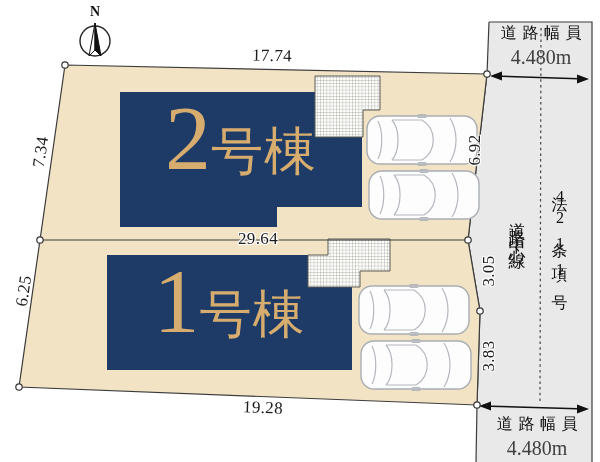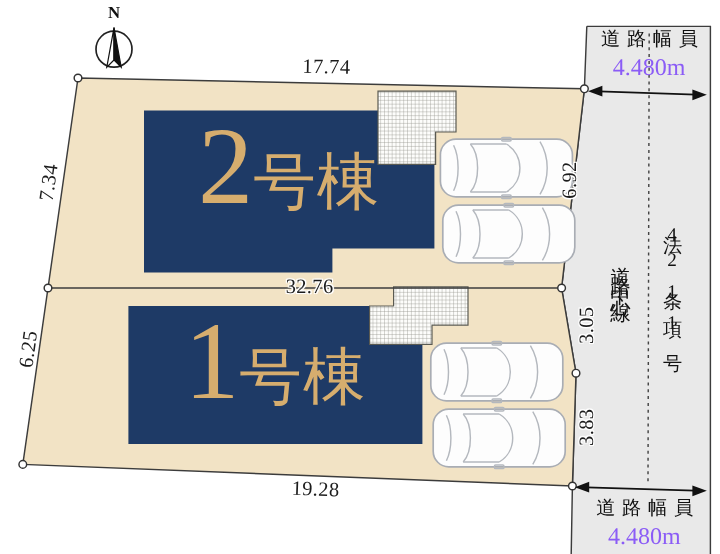--- a/index.html
+++ b/index.html
@@ -27,21 +27,21 @@
   
   .lbl{position:absolute;white-space:nowrap;color:#1c1c1c;}
   .dim{font-size:17px;letter-spacing:.02em;
        text-shadow:0 0 2px #fff,0 0 2px #fff,1px 1px 0 #fff,-1px -1px 0 #fff,1px -1px 0 #fff,-1px 1px 0 #fff;}
   .ctr{transform:translate(-50%,-50%);}
   .rot90{transform:translate(-50%,-50%) rotate(-90deg);}
   .rot82{transform:translate(-50%,-50%) rotate(-82deg);}
   .tilt1{transform:translate(-50%,-50%) rotate(1.2deg);}
   .tilt2{transform:translate(-50%,-50%) rotate(2.2deg);}
   .road-kanji{font-size:16px;letter-spacing:.35em;color:#111;}
-  .road-val{font-size:20px;color:#8b5cf6;}
+  .road-val{font-size:20px;color:#404040;}
   .vtext{writing-mode:vertical-rl;text-orientation:upright;}
   .center-line-lbl{font-size:17px;letter-spacing:.45em;color:#111;}
   .law-lbl{font-size:16px;letter-spacing:.28em;color:#111;}
   .compass-n{font-size:14px;font-weight:bold;color:#111;}
 
   .bldg-label{position:absolute;display:flex;align-items:baseline;justify-content:center;
               color:var(--building-text,#d6ad6e);}
   .bldg-num{font-size:92px;line-height:1;}
   .bldg-suffix{font-size:52px;line-height:1;letter-spacing:.02em;}
 </style>
@@ -118,21 +118,21 @@
       <polygon class="needle-w" points="95,23 89,56 95,50"></polygon>
       <polygon class="needle-b" points="95,23 101,56 95,50"></polygon>
     </g>
   </svg>
 
   <div class="lbl compass-n ctr" style="left:95px;top:12px;">N</div>
 
   <div class="lbl dim tilt1" style="left:272px;top:56px;">17.74</div>
   <div class="lbl dim rot82" style="left:41px;top:152px;">7.34</div>
   <div class="lbl dim rot82" style="left:24px;top:291px;">6.25</div>
-  <div class="lbl dim ctr" style="left:258px;top:239px;">32.76</div>
+  <div class="lbl dim ctr" style="left:258px;top:239px;">29.64</div>
   <div class="lbl dim tilt2" style="left:263px;top:408px;">19.28</div>
   <div class="lbl dim rot90" style="left:475px;top:150px;">6.92</div>
   <div class="lbl dim rot90" style="left:489px;top:271px;">3.05</div>
   <div class="lbl dim rot90" style="left:489px;top:356px;">3.83</div>
 
   <div class="bldg-label" style="left:120px;top:92px;width:242px;height:130px;">
     <span class="bldg-num">2</span>
       <span class="bldg-suffix">号棟</span>
   </div>
   <div class="bldg-label" style="left:107px;top:255px;width:245px;height:112px;">

